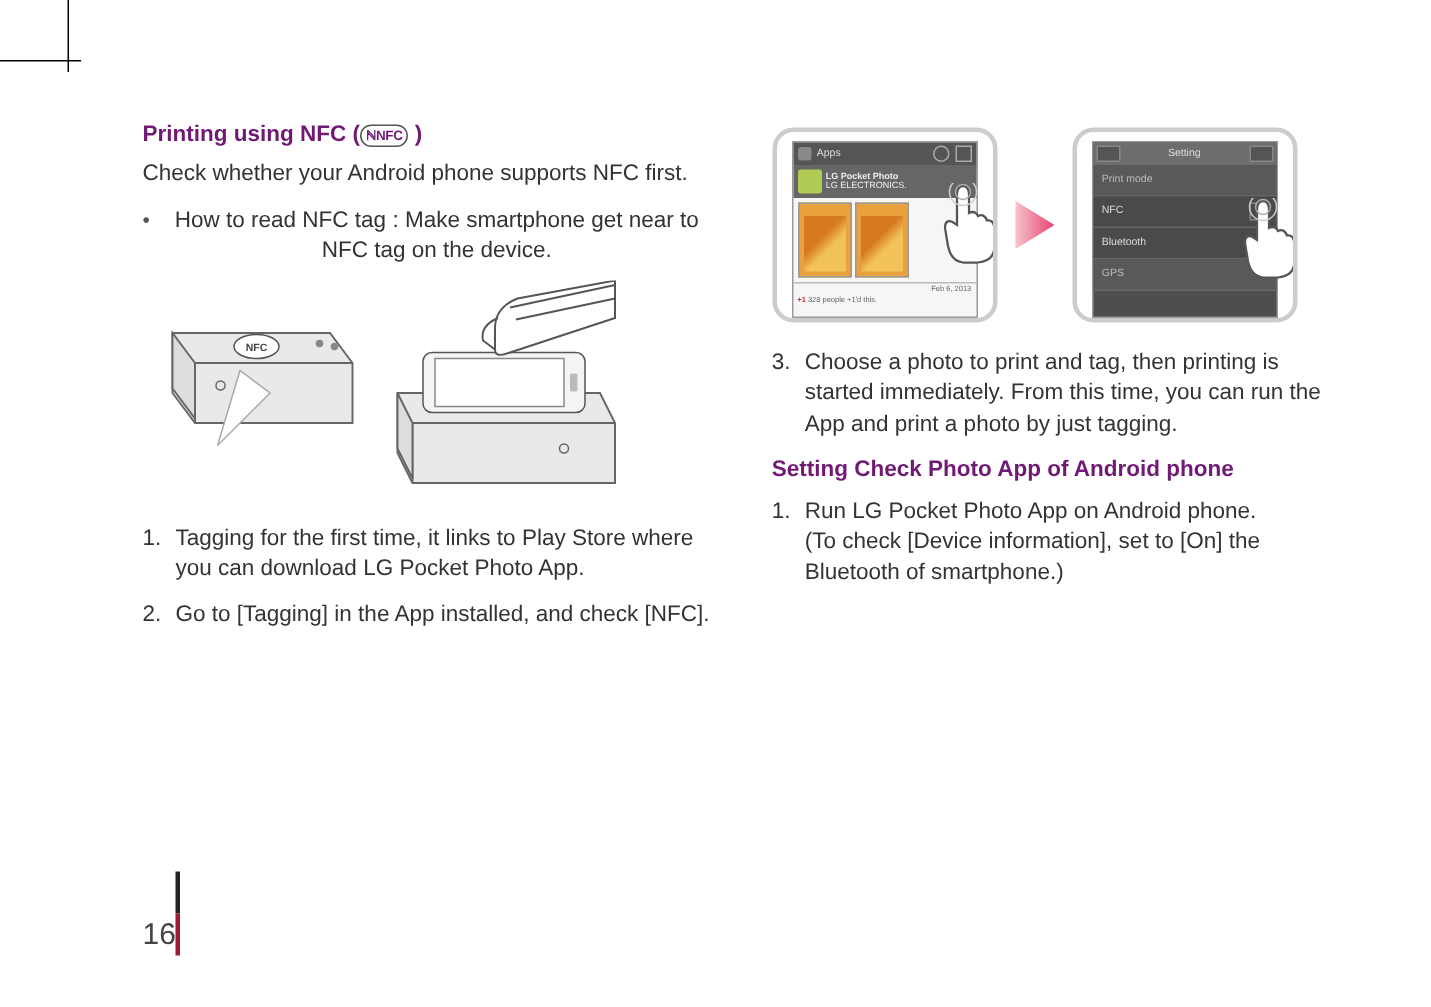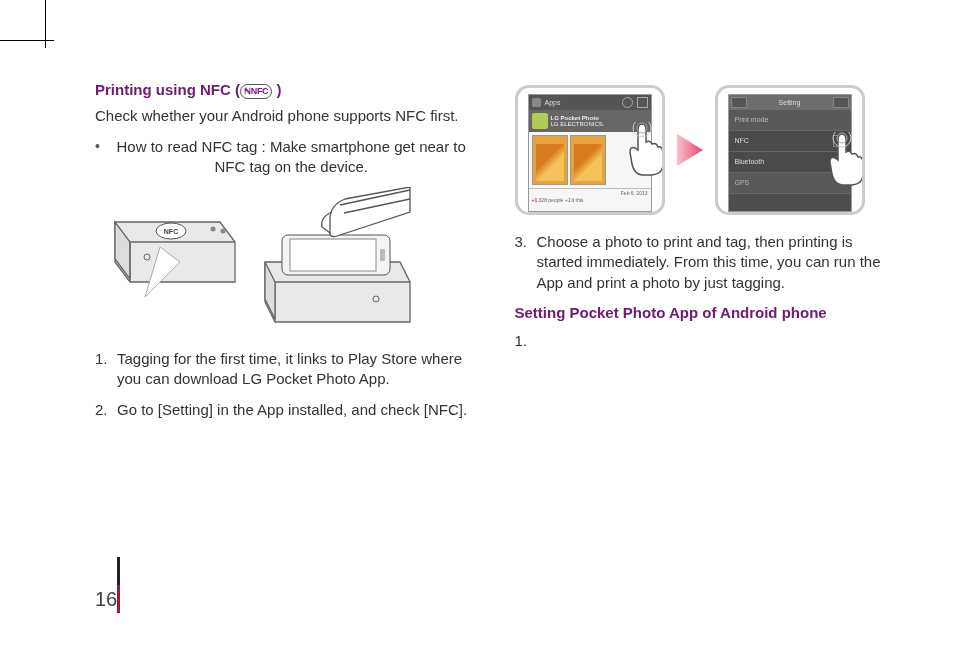--- a/index.html
+++ b/index.html
@@ -181,21 +181,21 @@
   .pink-arrow {
     width: 30px; height: 40px;
     display:flex;align-items:center;justify-content:center;
   }
   .pink-arrow svg{width:100%;height:100%;}
 
   
   .pagenum {
     position: absolute;
     left: 0;
-    bottom: 28px;
+    bottom: 4px;
     display: flex;
     align-items: flex-end;
     justify-content: space-between;
   }
   .pagenum .n {
     font-size: 20px;
     font-weight: 400;
     color: #444;
   }
   .pagenum .bar {
@@ -270,21 +270,21 @@
               <path d="M72 25 Q60 30 62 40 L70 46" fill="none"></path>
               <path d="M80 18 L150 3" fill="none"></path>
               <path d="M84 26 L150 12" fill="none"></path>
             </g>
           </g>
         </svg>
       </div>
 
       <ol class="steps">
         <li><span>Tagging for the first time, it links to Play Store where you can download LG Pocket Photo App.</span></li>
-        <li><span>Go to [Setting] in the App installed, and check [NFC].</span></li>
+        <li><span>Go to [Tagging] in the App installed, and check [NFC].</span></li>
       </ol>
 
     </div>
 
     <div class="col">
 
       <div class="illus2">
 
         <div class="phone-frame">
           <div class="phone-screen">
@@ -367,26 +367,27 @@
             </svg>
           </div>
         </div>
 
       </div>
 
       <ol class="steps" start="3" style="counter-reset: step 2">
         <li><span>Choose a photo to print and tag, then printing is started immediately. From this time, you can run the App and print a photo by just tagging.</span></li>
       </ol>
 
-      <p class="h-bold" style="margin-top:4px">Setting Pocket Photo App of Android phone</p>
+      <p class="h-bold" style="margin-top:4px">Setting Check Photo App of Android phone</p>
 
 
       <ol class="steps">
         <li>
-          <br>
+          <span>Run LG Pocket Photo App on Android phone.</span><br>
+          <span>(To check [Device information], set to [On] the Bluetooth of smartphone.)</span>
         </li>
       </ol>
 
     </div>
   </div>
 
   <div class="pagenum">
     <span class="n">16</span>
     <div class="bars">
       <div class="bar top"></div>

